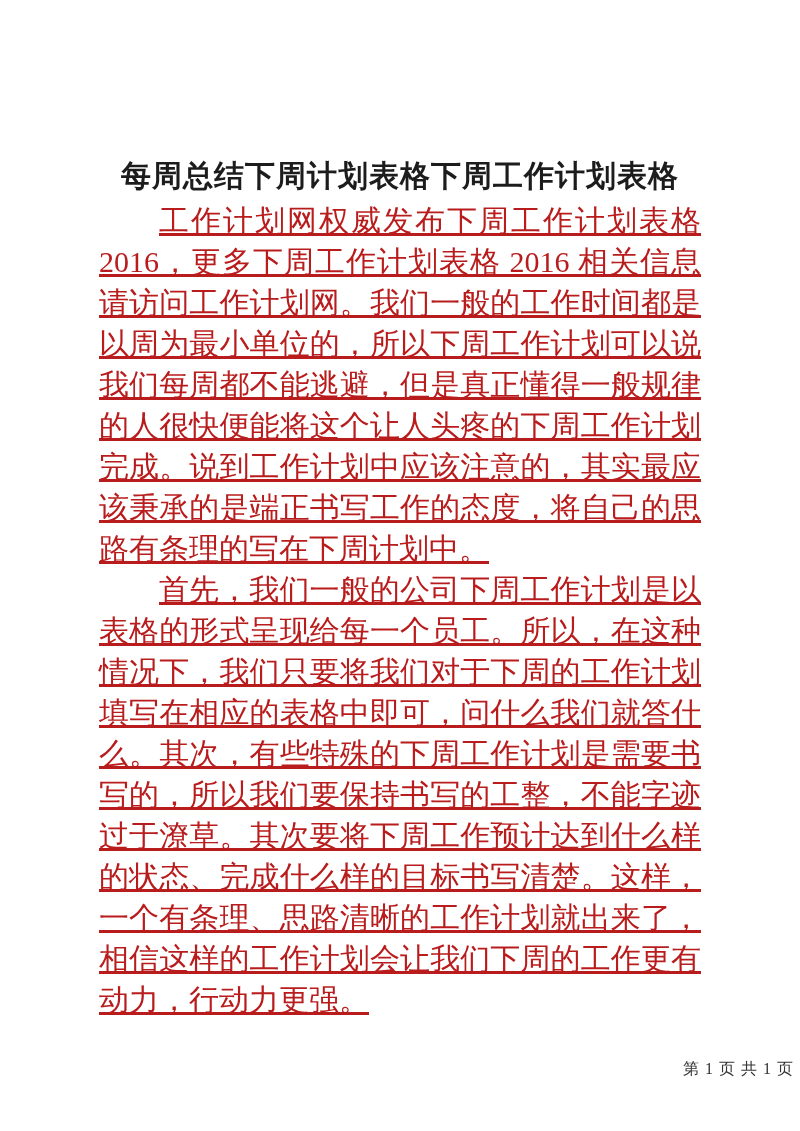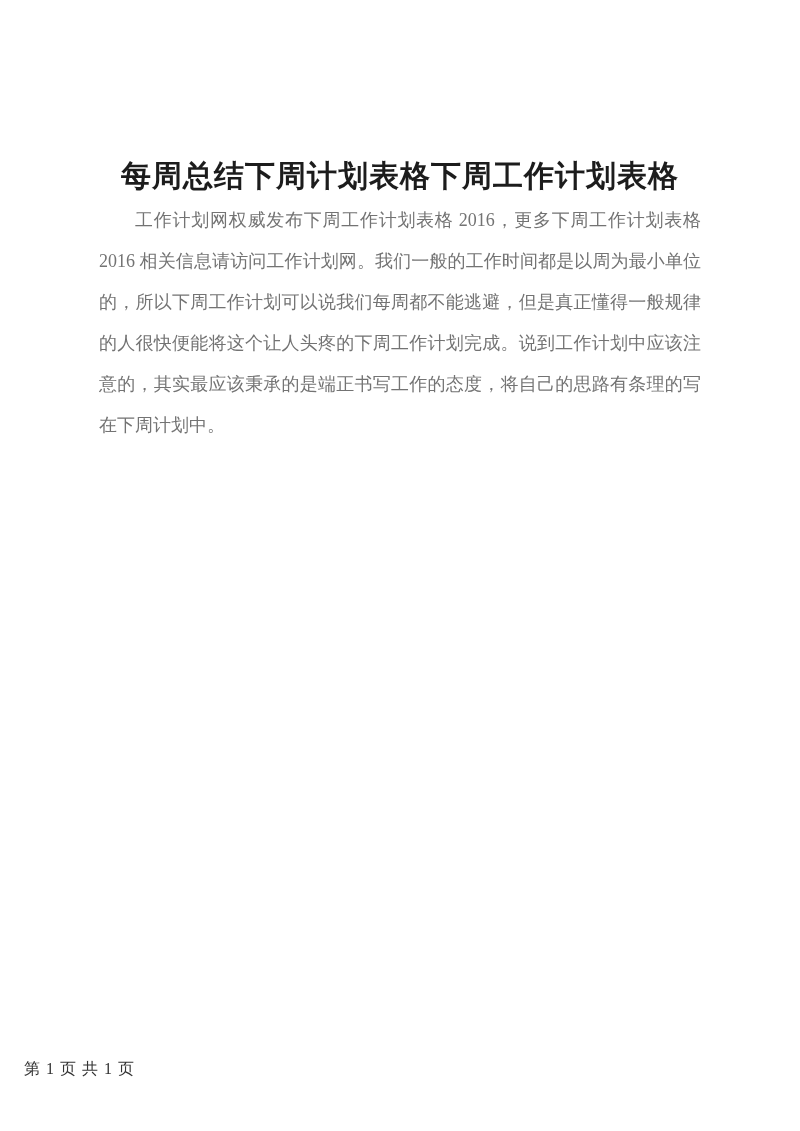--- a/index.html
+++ b/index.html
@@ -21,50 +21,52 @@
     text-align: center;
     font-size: 30px;
     line-height: 44px;
     font-weight: 700;
     letter-spacing: 1px;
     color: #1c1c1c;
     margin: 0 0 2px 0;
   }
   .title-line { display: block; }
   .doc-body p {
-    font-size: 18px;
+    font-size: 30px;
     line-height: 41px;
     text-align: justify;
     text-justify: inter-ideograph;
     text-indent: 2em;
-    color: #737373;
+    color: #b91c1c;
     margin: 0;
+    text-decoration: underline;
   }
   .doc-footer {
     position: absolute;
     left: 18px;
     right: 0;
     bottom: 68px;
-    text-align: left;
+    text-align: right;
     font-size: 16px;
     line-height: 20px;
     color: #333333;
     letter-spacing: 1px;
   }
 </style>
 </head>
 <body>
 
 <div class="page">
 
   <h1 class="doc-title">
     <span class="title-line">每周总结下周计划表格下周工作计划表格</span>
   </h1>
 
   <div class="doc-body">
     <p>工作计划网权威发布下周工作计划表格 2016，更多下周工作计划表格 2016 相关信息请访问工作计划网。我们一般的工作时间都是以周为最小单位的，所以下周工作计划可以说我们每周都不能逃避，但是真正懂得一般规律的人很快便能将这个让人头疼的下周工作计划完成。说到工作计划中应该注意的，其实最应该秉承的是端正书写工作的态度，将自己的思路有条理的写在下周计划中。</p>
+    <p>首先，我们一般的公司下周工作计划是以表格的形式呈现给每一个员工。所以，在这种情况下，我们只要将我们对于下周的工作计划填写在相应的表格中即可，问什么我们就答什么。其次，有些特殊的下周工作计划是需要书写的，所以我们要保持书写的工整，不能字迹过于潦草。其次要将下周工作预计达到什么样的状态、完成什么样的目标书写清楚。这样，一个有条理、思路清晰的工作计划就出来了，相信这样的工作计划会让我们下周的工作更有动力，行动力更强。</p>
   </div>
 
   <div class="doc-footer">
     <span>第 1 页 共 1 页</span>
   </div>
 
 </div>
 
 </body></html>

